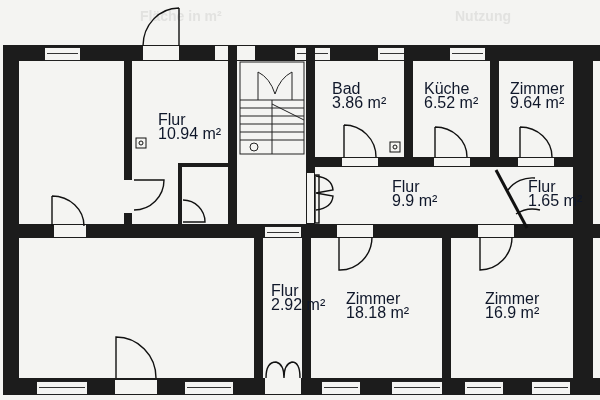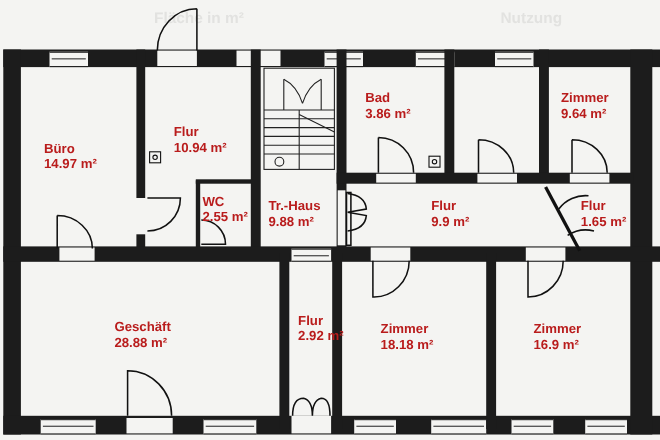--- a/index.html
+++ b/index.html
@@ -3,21 +3,21 @@
 <meta charset="utf-8">
 <style>
   html, body { margin:0; padding:0; }
   body { width:600px; height:400px; background:#f4f4f2; position:relative; overflow:hidden;
          font-family:"Liberation Sans", sans-serif; }
   .plan { position:absolute; left:0; top:0; width:600px; height:400px; }
   .wall { position:absolute; background:#1c1c1c; }
   .win { position:absolute; background:#f4f4f2; border-top:1px solid #222; border-bottom:1px solid #222; }
   .win::after { content:""; position:absolute; left:2px; right:2px; top:45%; height:1px; background:#333; }
   .opening { position:absolute; background:#f4f4f2; }
-  .label { position:absolute; font-weight:bold; font-size:12px; line-height:14px; color:#b91c1c; }
+  .label { position:absolute; font-weight:normal; font-size:16px; line-height:14px; color:#0f172a; }
   .ghost { position:absolute; color:#e2e2e0; font-size:14px; font-weight:bold; }
   svg { position:absolute; left:0; top:0; }
 </style>
 </head>
 <body>
 
 <div class="plan">
 
   <div class="ghost" style="left:140px;top:8px;">Fläche in m²</div>
   <div class="ghost" style="left:455px;top:8px;">Nutzung</div>
@@ -108,55 +108,43 @@
       <path d="M480 237 L480 270 A32 33 0 0 0 512 237"></path>
       <path d="M116 378 L116 337 A40 41 0 0 1 156 378"></path>
       <path d="M266 378 Q266 362 276 362 Q284 364 284 378 M284 378 Q284 364 292 362 Q300 362 300 378"></path>
       <rect x="136" y="138" width="10" height="10" stroke-width="1"></rect>
       <circle cx="141" cy="143" r="2" stroke-width="1"></circle>
       <rect x="390" y="142" width="10" height="10" stroke-width="1"></rect>
       <circle cx="395" cy="147" r="2" stroke-width="1"></circle>
     </g>
   </svg>
 
-  <div class="label" style="left:40px;top:128px;">
-    <div>Büro</div>
-    <div>14.97 m²</div>
-  </div>
   <div class="label" style="left:158px;top:113px;">
     <div>Flur</div>
     <div>10.94 m²</div>
   </div>
-  <div class="label" style="left:184px;top:176px;">
-    <div>WC</div>
-    <div>2.55 m²</div>
-  </div>
-  <div class="label" style="left:244px;top:180px;">
-    <div>Tr.-Haus</div>
-    <div>9.88 m²</div>
-  </div>
   <div class="label" style="left:332px;top:82px;">
     <div>Bad</div>
     <div>3.86 m²</div>
+  </div>
+  <div class="label" style="left:424px;top:82px;">
+    <div>Küche</div>
+    <div>6.52 m²</div>
   </div>
   <div class="label" style="left:510px;top:82px;">
     <div>Zimmer</div>
     <div>9.64 m²</div>
   </div>
   <div class="label" style="left:392px;top:180px;">
     <div>Flur</div>
     <div>9.9 m²</div>
   </div>
   <div class="label" style="left:528px;top:180px;">
     <div>Flur</div>
     <div>1.65 m²</div>
-  </div>
-  <div class="label" style="left:104px;top:290px;">
-    <div>Geschäft</div>
-    <div>28.88 m²</div>
   </div>
   <div class="label" style="left:271px;top:284px;">
     <div>Flur</div>
     <div>2.92 m²</div>
   </div>
   <div class="label" style="left:346px;top:292px;">
     <div>Zimmer</div>
     <div>18.18 m²</div>
   </div>
   <div class="label" style="left:485px;top:292px;">

